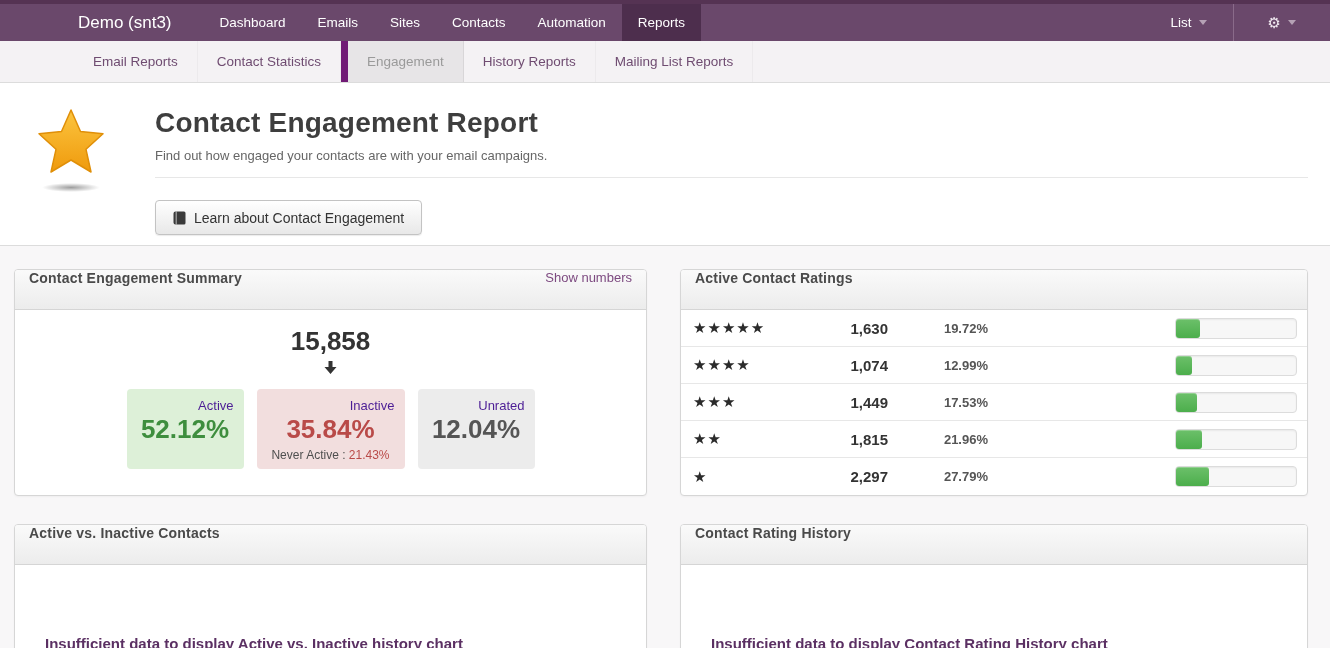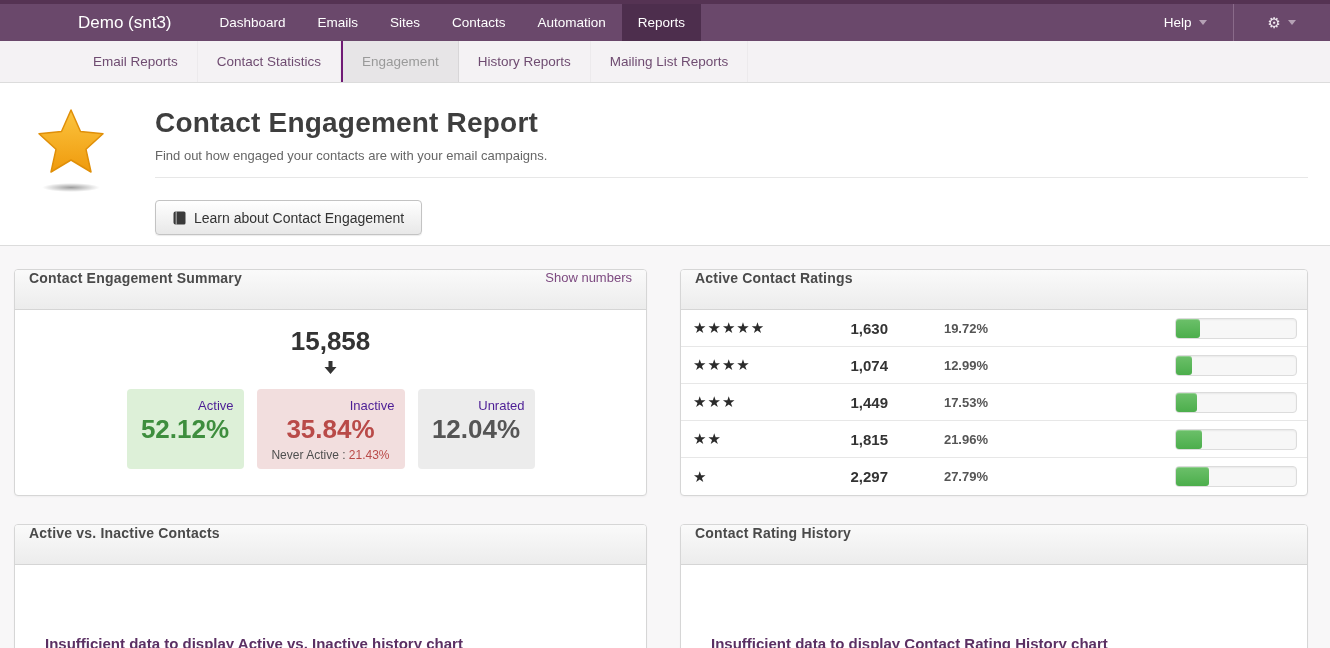--- a/index.html
+++ b/index.html
@@ -22,21 +22,21 @@
     border-top:5px solid #b5a2b5; margin-left:7px; display:inline-block; }
   .nav-divider { width:1px; background:#8a6b8a; margin:0; }
   .gear { font-size:15px; color:#f0e9f0; }
 
   
   .subnav { height:42px; background:#f4f2f4; border-bottom:1px solid #dcdcdc;
     display:flex; align-items:stretch; padding-left:74px; }
   .subnav-item { display:flex; align-items:center; padding:0 19px; font-size:13.5px;
     color:#6f4c71; cursor:pointer; border-right:1px solid rgba(0,0,0,0.03); }
   .subnav-item.active { background:#e7e5e7; color:#9a9a9a;
-    border-left:2px solid #701a75; border-right:1px solid #d8d6d8; }
+    border-left:7px solid #701a75; border-right:1px solid #d8d6d8; }
 
   
   .page-header { background:#fff; padding:24px 22px 0 35px; height:162px; position:relative; }
   .star-wrap { position:absolute; left:35px; top:24px; width:72px; text-align:center; }
   .star-shadow { width:58px; height:9px; margin:2px auto 0;
     background:radial-gradient(ellipse at center, rgba(0,0,0,0.38) 0%, rgba(0,0,0,0) 70%); }
   .header-text { margin-left:120px; }
   .page-title { font-size:28px; font-weight:bold; color:#3e3e3e; letter-spacing:0.2px; }
   .page-subtitle { font-size:13px; color:#666; margin-top:9px; }
   .header-rule { border:none; border-top:1px solid #e7e7e7; margin:14px 0 0 0; }
@@ -99,21 +99,21 @@
   <div class="nav-items">
     <div class="nav-item">Dashboard</div>
     <div class="nav-item">Emails</div>
     <div class="nav-item">Sites</div>
     <div class="nav-item">Contacts</div>
     <div class="nav-item">Automation</div>
     <div class="nav-item active">Reports</div>
   </div>
   <div class="nav-right">
     <div class="nav-drop">
-      <span>Help</span>
+      <span>List</span>
       <span class="caret"></span>
     </div>
     <div class="nav-divider"></div>
     <div class="nav-drop" style="padding:0 34px;">
       <span class="gear">⚙</span>
       <span class="caret"></span>
     </div>
   </div>
 </div>
 

